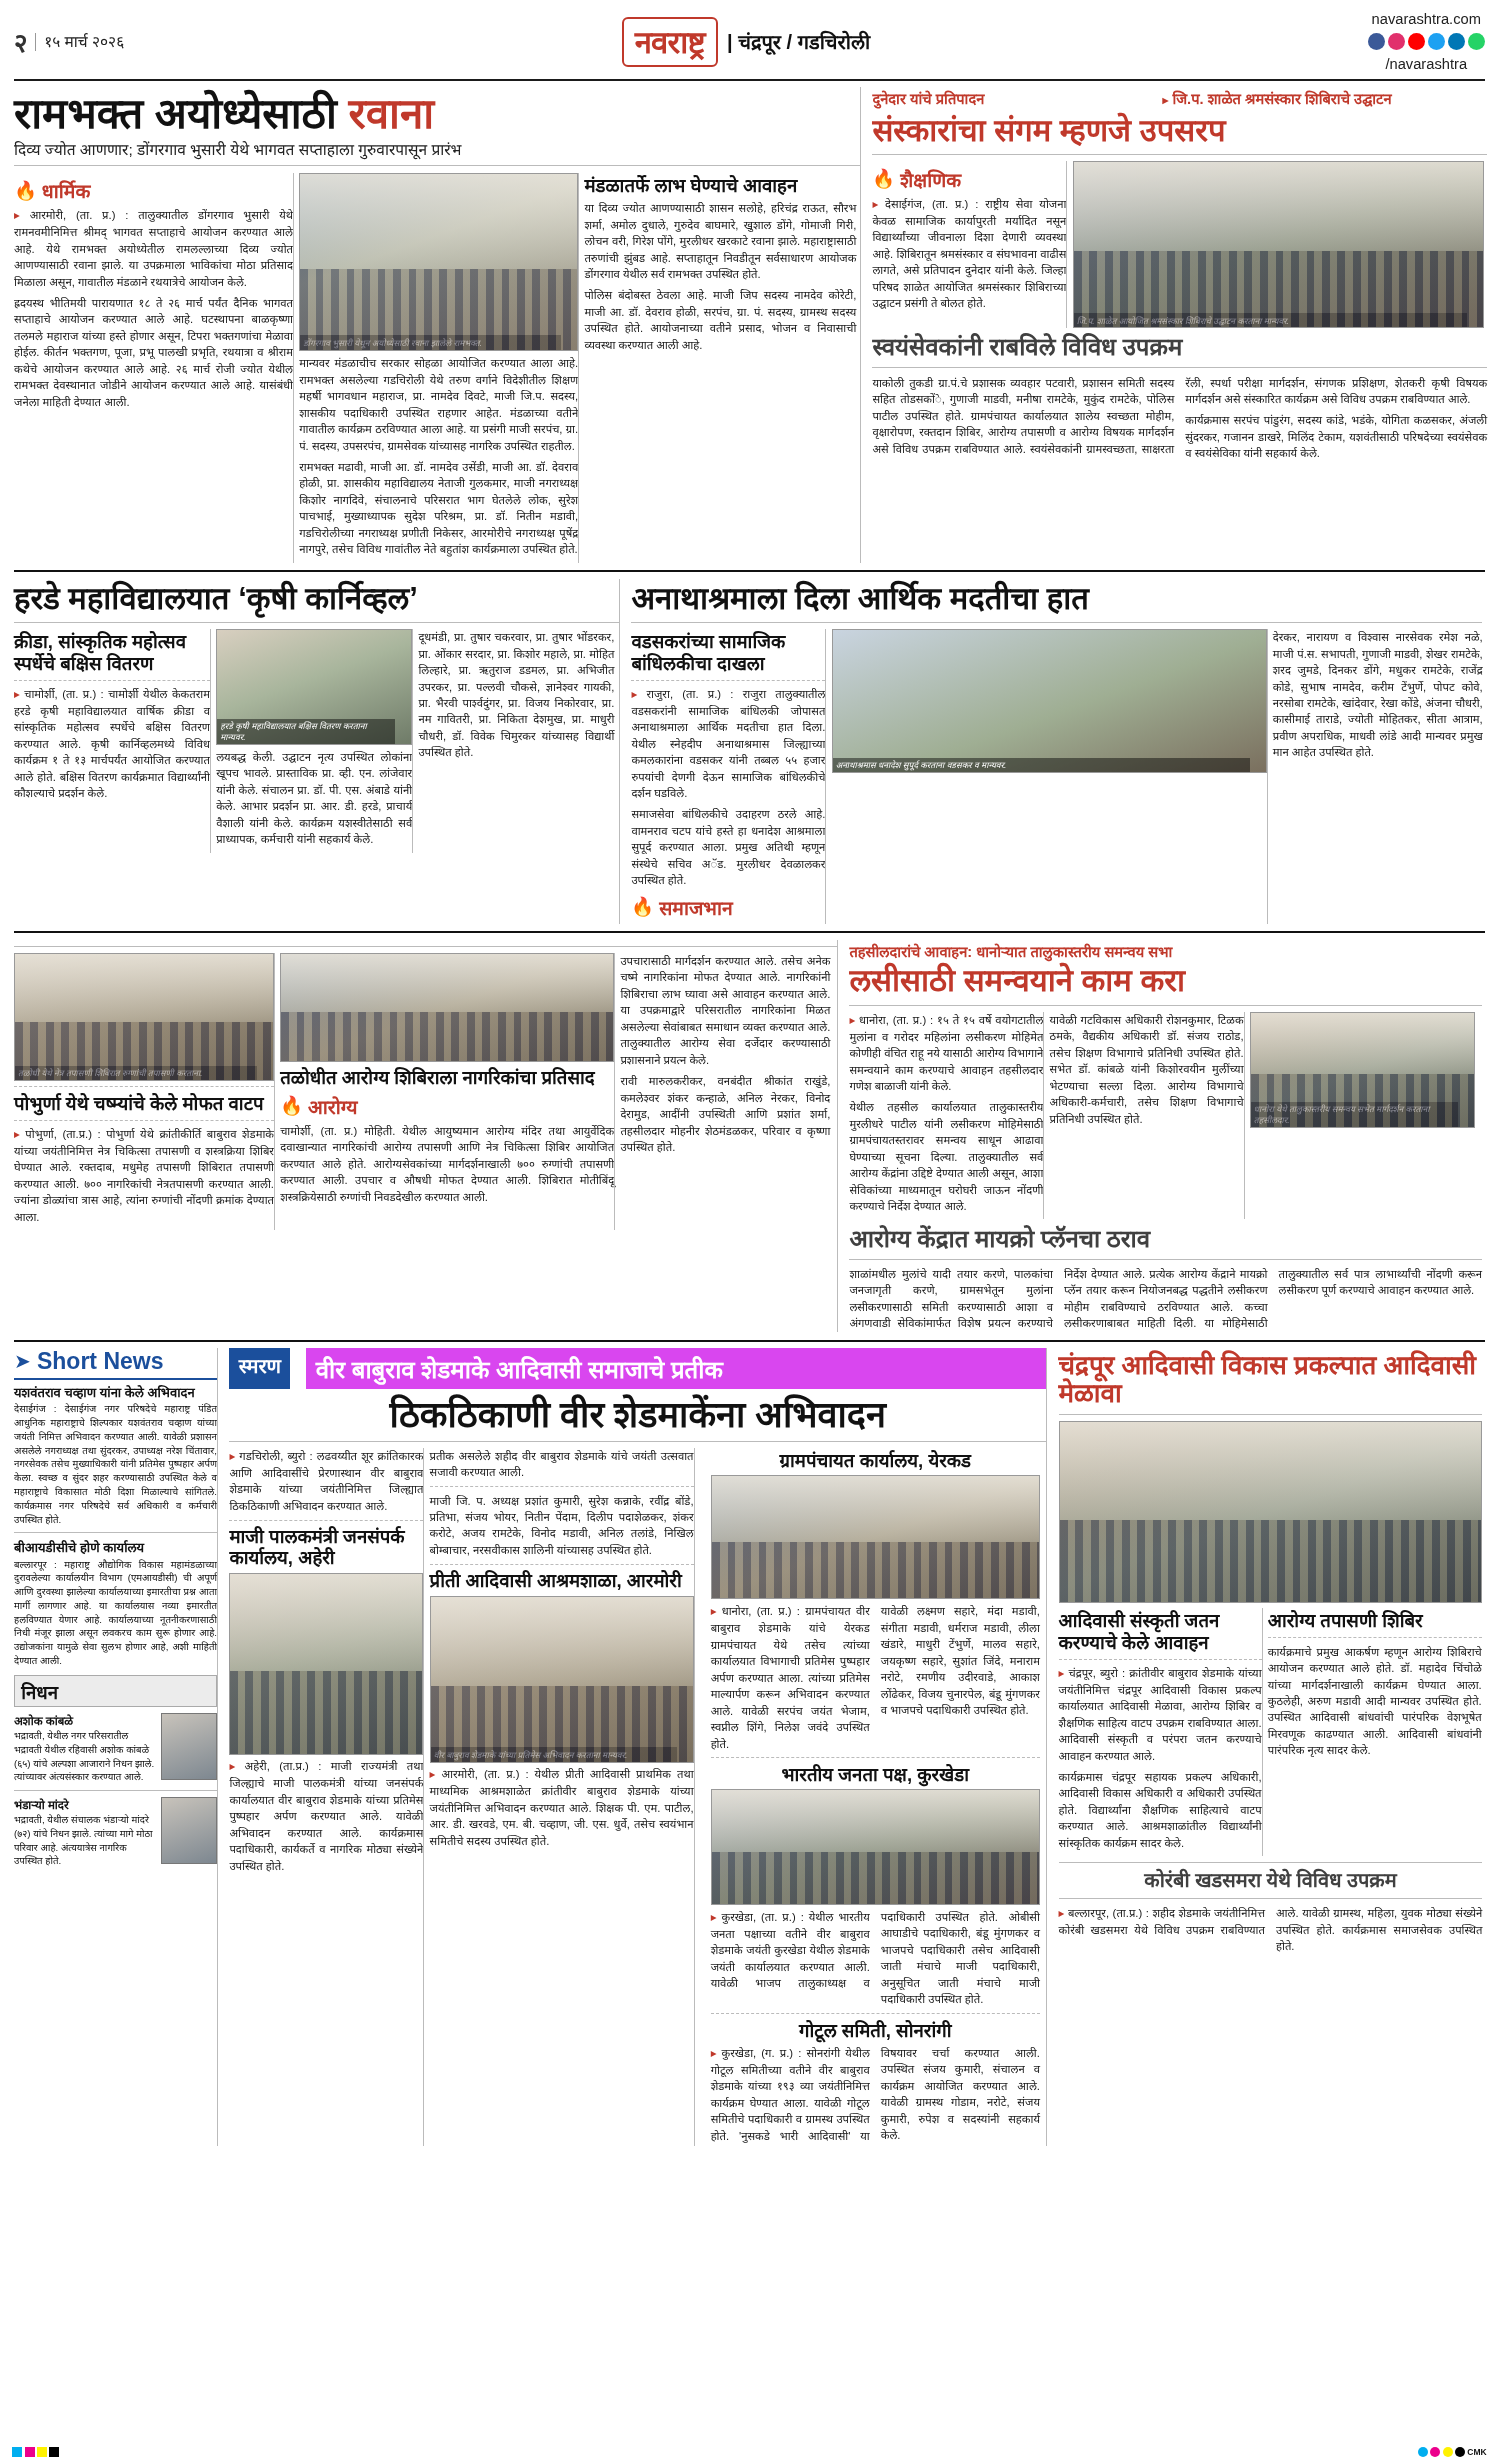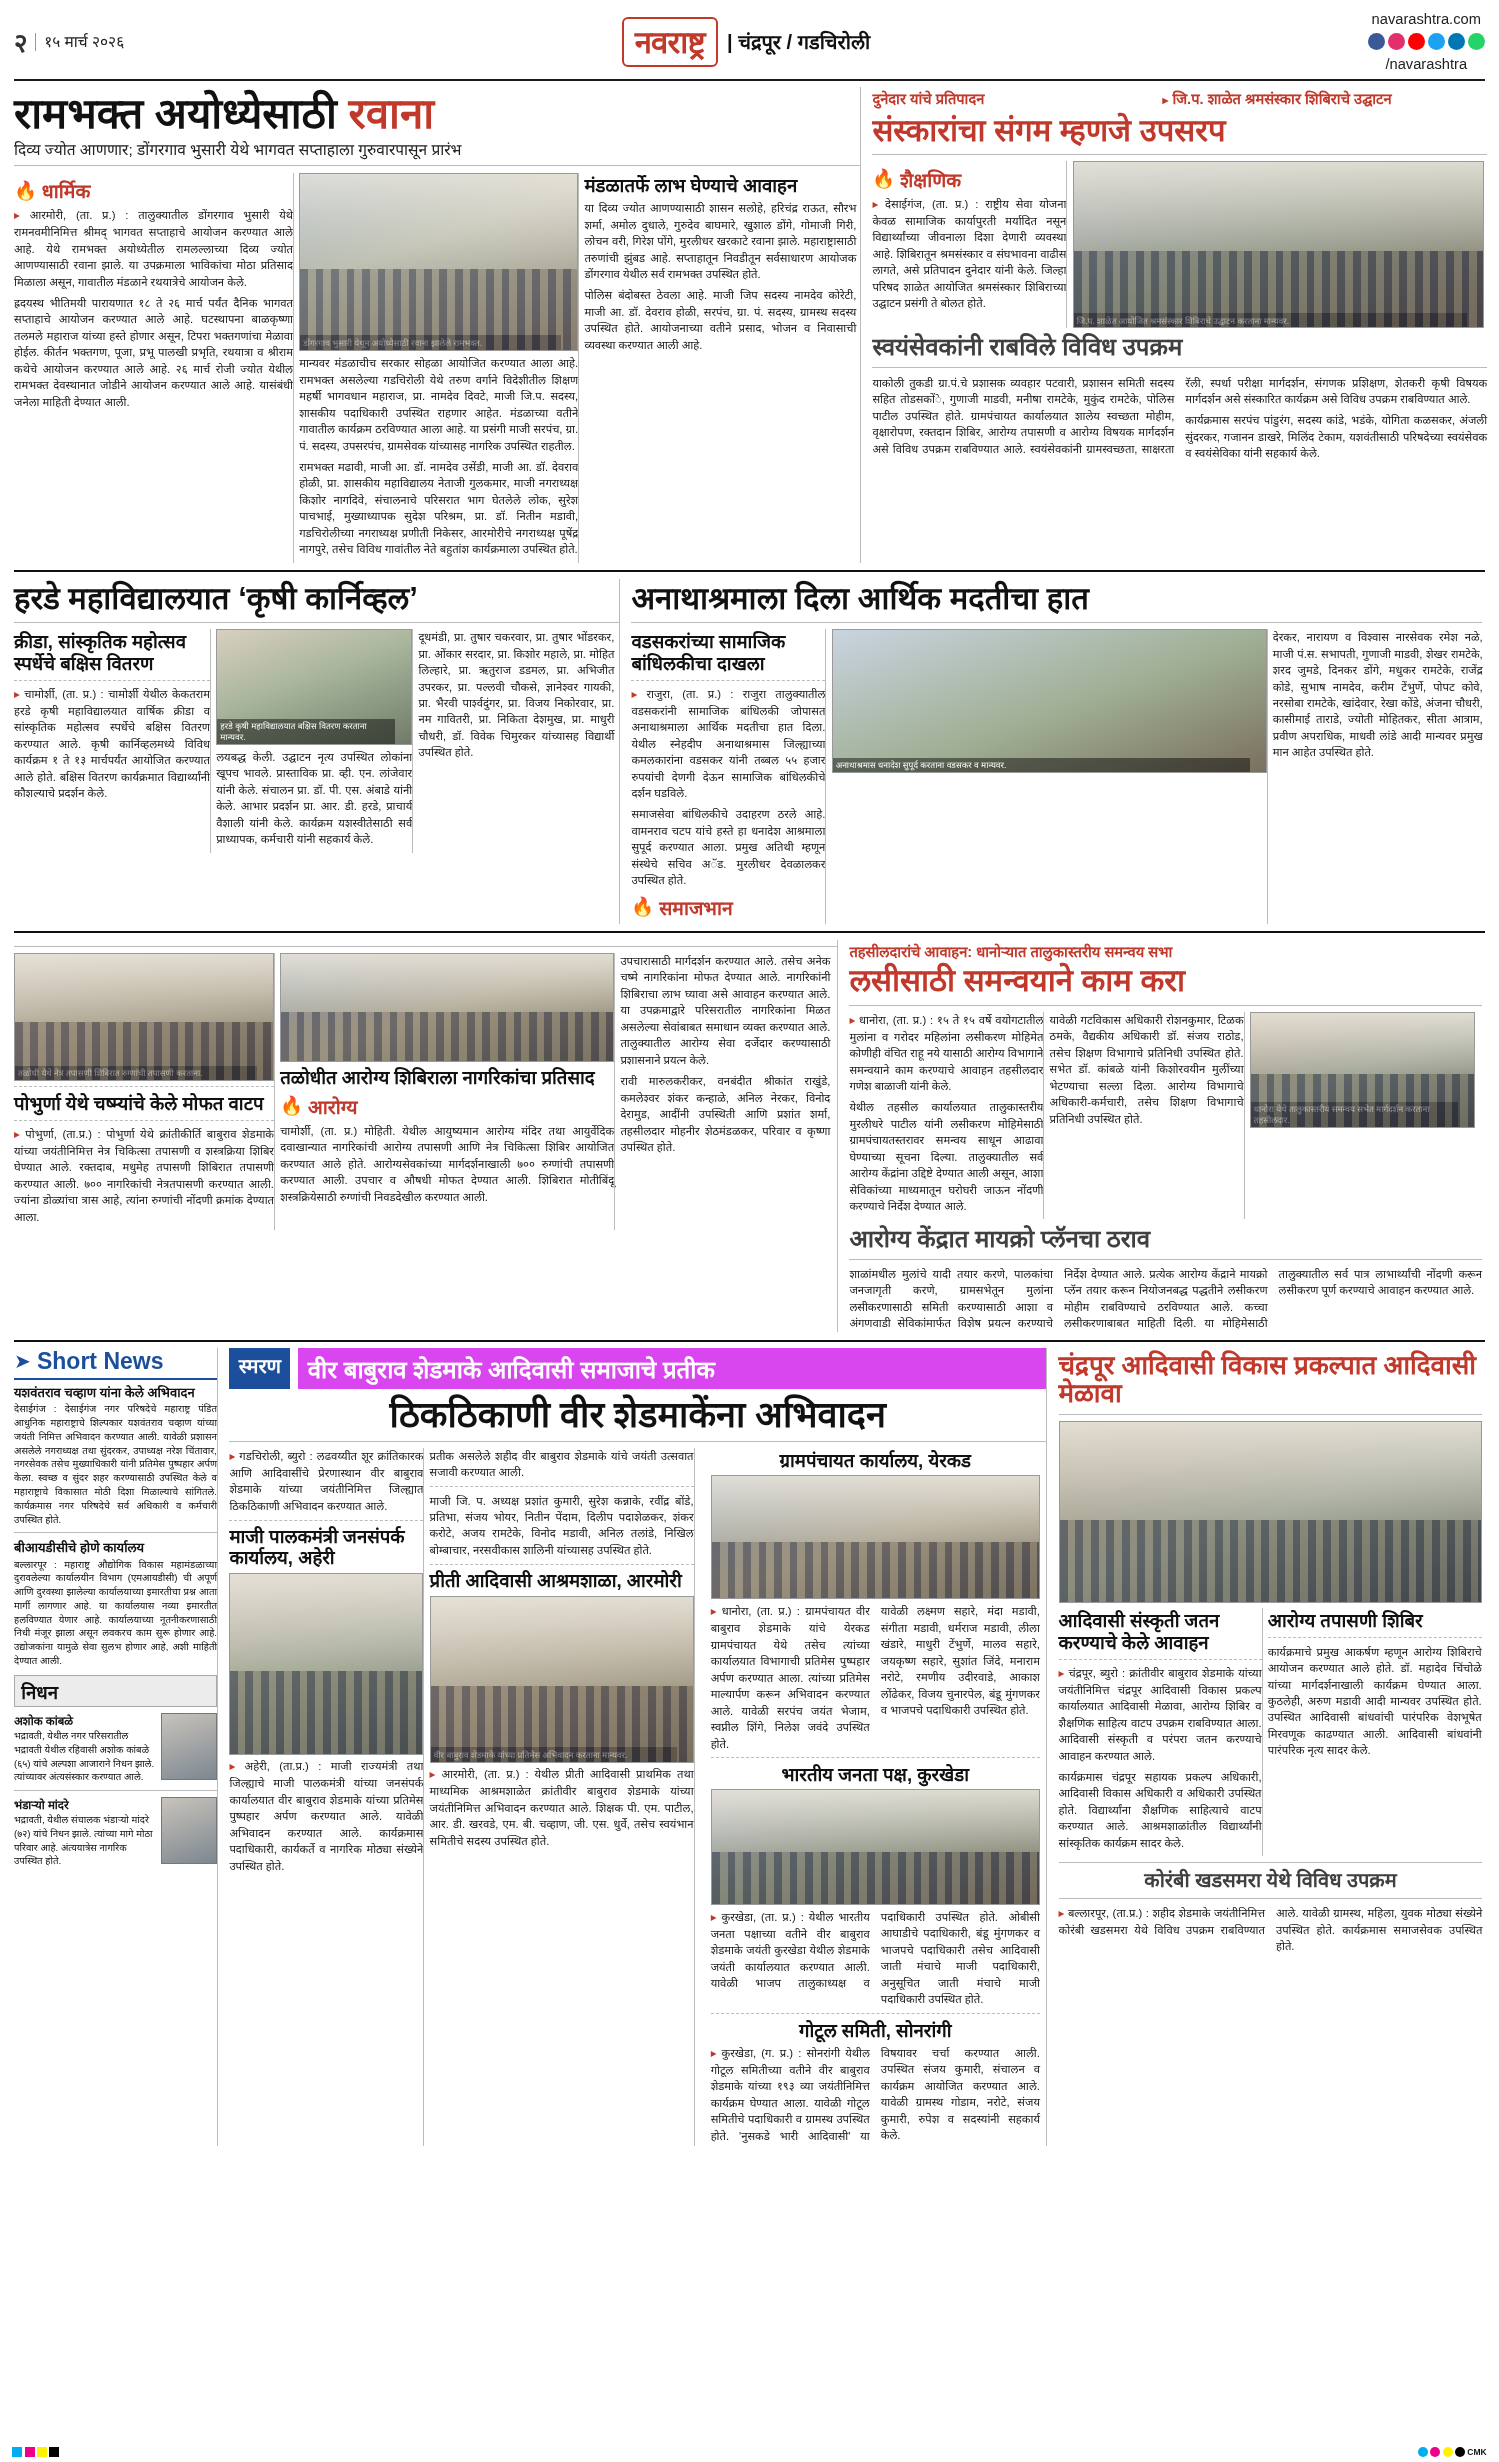--- a/index.html
+++ b/index.html
@@ -81,21 +81,21 @@
   }
   .body p { margin:0 0 4.7px; }
   .c2 { column-count:2; }
   .c3 { column-count:3; }
   .photo {
     width:100%; background:#ccc; position:relative; overflow:hidden;
     border:0.8px solid #999;
   }
   .photo .cap {
     position:absolute; bottom:0; left:0; right:16px;
-    font-size:8.5px; color:#fff; background:rgba(0,0,0,.45); padding:1.6px 3.1px;
+    font-size:8.5px; color:#fff; background:rgba(0,0,0,.45); padding:1.6px 3.1px;font-style:italic;
   }
   .ph-a { background:linear-gradient(160deg,#8fb7d8 0%,#cfd9c6 40%,#9a8f7a 100%); }
   .ph-b { background:linear-gradient(160deg,#b9c8d6 0%,#8e9e8a 50%,#6d6455 100%); }
   .ph-c { background:linear-gradient(160deg,#d8cfc0 0%,#a8b59c 45%,#6f7b68 100%); }
   .ph-d { background:linear-gradient(160deg,#c9d4e0 0%,#9fae93 55%,#7a6f5e 100%); }
   .ph-e { background:linear-gradient(160deg,#e0d6c3 0%,#b6a98c 50%,#7d7158 100%); }
   .ph-f { background:linear-gradient(160deg,#a9bed0 0%,#c0b79c 50%,#80765f 100%); }
   .ph-g { background:linear-gradient(160deg,#cbb9a0 0%,#9fae9a 50%,#5f6b5c 100%); }
   .crowd::after{
     content:""; position:absolute; left:0; right:0; bottom:0; height:46%;
@@ -427,21 +427,21 @@
             <div>भद्रावती, येथील संचालक भंडाऱ्यो मांदरे (७२) यांचे निधन झाले. त्यांच्या मागे मोठा परिवार आहे. अंत्ययात्रेस नागरिक उपस्थित होते.</div>
           </div>
           <div class="av"></div>
         </div>
       </div>
     </div>
 
     <div class="vrule"></div>
 
     <div style="padding-left:6.2px;">
-      <div style="display:flex; align-items:stretch; gap:8px;">
+      <div style="display:flex; align-items:stretch; gap:16px;">
         <div class="bluetag">स्मरण</div>
         <div class="redtag" style="flex:1;">वीर बाबुराव शेडमाके आदिवासी समाजाचे प्रतीक</div>
       </div>
       <h1 class="lead centerhl" style="font-size:36px; margin-top:7px;">ठिकठिकाणी वीर शेडमाकेंना अभिवादन</h1>
       <div class="hr-thin"></div>
 
       <div style="display:grid; grid-template-columns: 194px 6.2px 264px 6.2px 6.2px 334px;">
 
         <div>
           <div class="body">

